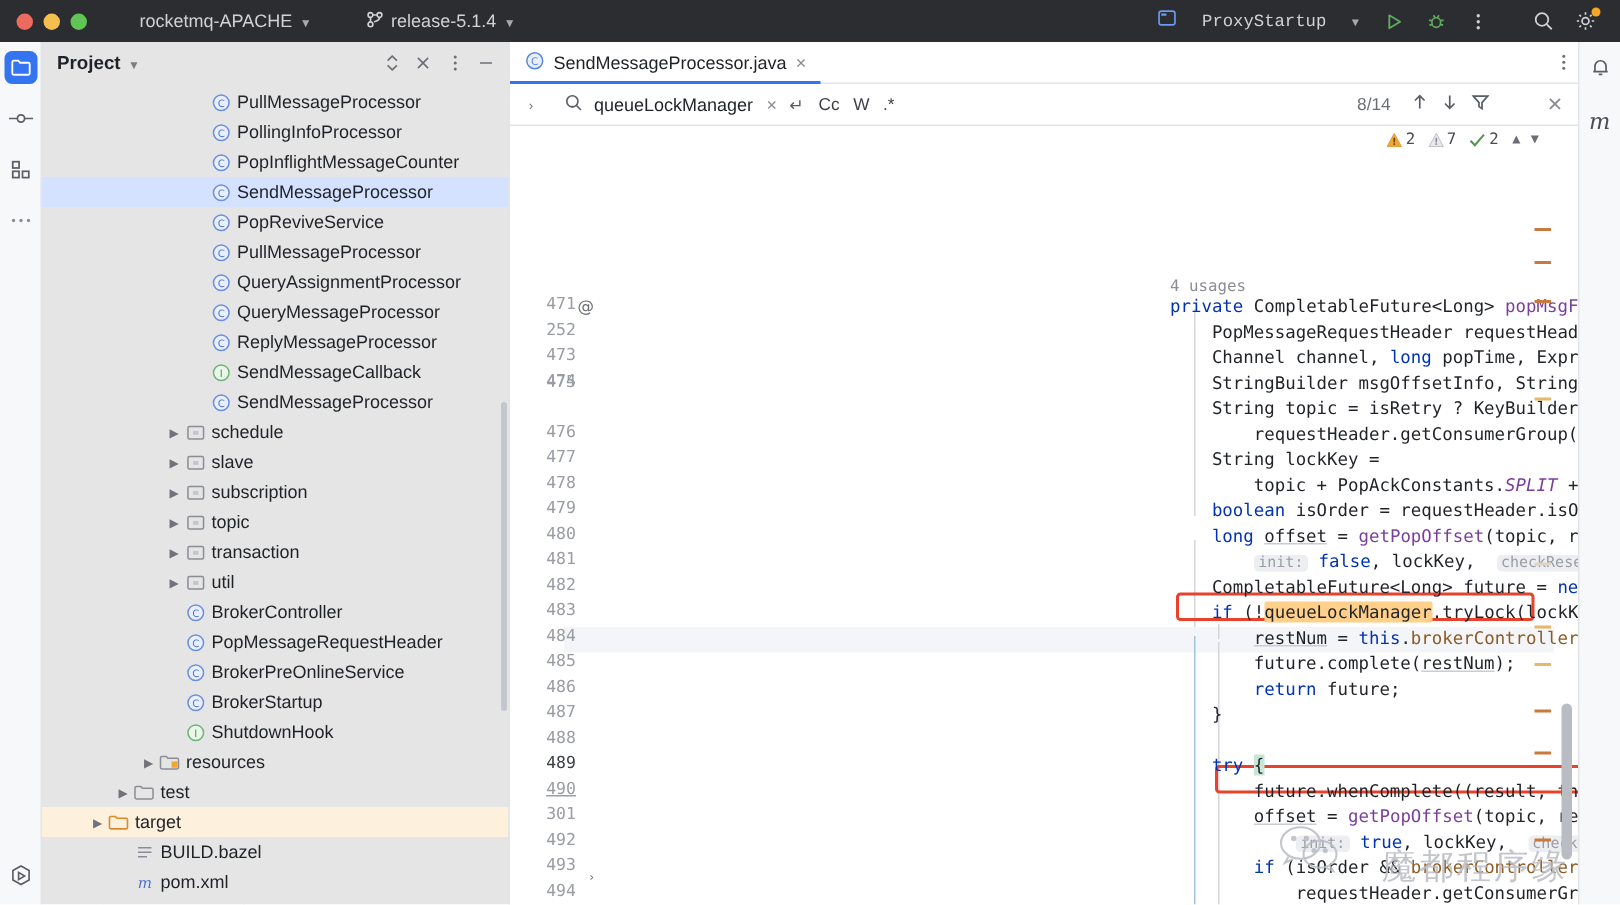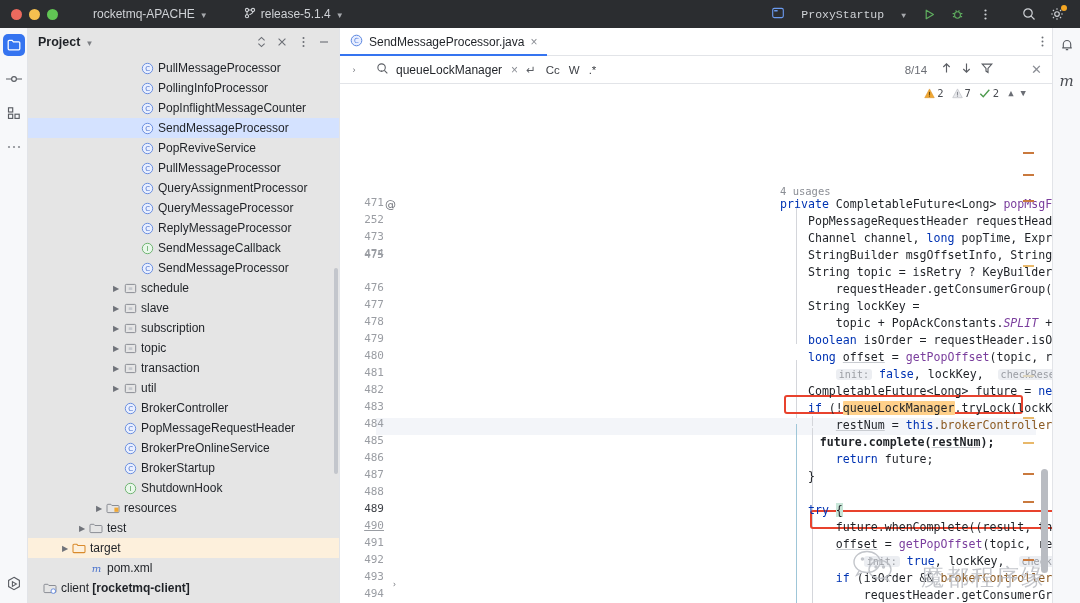--- a/index.html
+++ b/index.html
@@ -484,20 +484,29 @@
             <span>test</span>
           </div>
           <div class="row sel-tan" style="padding-left: 31px;">
             <span class="arrow">▶</span>
             <span class="ic">
               <svg width="14" height="13" viewBox="0 0 14 13" fill="none" stroke="#d98a2b" stroke-width="1.05">
                 <path d="M1 3.2a.9.9 0 01.9-.9h3l1 1.2h6.2a.9.9 0 01.9.9v5.3a.9.9 0 01-.9.9H1.9a.9.9 0 01-.9-.9z"></path>
               </svg>
             </span>
             <span>target</span>
+          </div>
+          <div class="row" style="padding-left: 48px;">
+            <span class="arrow blank">▶</span>
+            <span class="ic">
+              <svg width="13" height="13" viewBox="0 0 13 13" stroke="#8a8d94" stroke-width="1">
+                <path d="M2 3.2h9M2 6.2h9M2 9.2h6"></path>
+              </svg>
+            </span>
+            <span>BUILD.bazel</span>
           </div>
           <div class="row" style="padding-left: 48px;">
             <span class="arrow blank">▶</span>
             <span class="ic">
               <svg width="13" height="13" viewBox="0 0 13 13">
                 <text x="6.5" y="10" font-size="10" fill="#4a72cc" text-anchor="middle" font-style="italic" font-family="DejaVu Serif">m</text>
               </svg>
             </span>
             <span>pom.xml</span>
           </div>
@@ -632,41 +641,41 @@
             <div class="gutter-num" style="top: 282px; left: 8px; width: 36px;">481</div>
             <div class="gutter-num" style="top: 299px; left: 8px; width: 36px;">482</div>
             <div class="gutter-num" style="top: 316px; left: 8px; width: 36px;">483</div>
             <div class="gutter-num" style="top: 333px; left: 8px; width: 36px;">484</div>
             <div class="gutter-num" style="top: 350px; left: 8px; width: 36px;">485</div>
             <div class="gutter-num" style="top: 367px; left: 8px; width: 36px;">486</div>
             <div class="gutter-num" style="top: 384px; left: 8px; width: 36px;">487</div>
             <div class="gutter-num" style="top: 401px; left: 8px; width: 36px;">488</div>
             <div class="gutter-num" style="top: 418px; left: 8px; width: 36px; color: rgb(60, 63, 69);">489</div>
             <div class="gutter-num" style="top: 435px; left: 8px; width: 36px; text-decoration: underline;">490</div>
-            <div class="gutter-num" style="top: 452px; left: 8px; width: 36px;">491</div>
+            <div class="gutter-num" style="top: 452px; left: 8px; width: 36px;">301</div>
             <div class="gutter-num" style="top: 469px; left: 8px; width: 36px;">492</div>
             <div class="gutter-num" style="top: 486px; left: 8px; width: 36px;">493</div>
             <div class="gutter-num" style="top: 503px; left: 8px; width: 36px;">494</div>
           </div>
         <div id="code">
             <div class="codeline" style="top: 112px; left: 440px;"><span class="k">private</span> CompletableFuture&lt;Long&gt; <span class="m">popMsgFromQueue</span>(String attemptId,  isRetry, GetMessageResult getM</div>
             <div class="codeline" style="top: 129px; left: 440px;">    PopMessageRequestHeader requestHeader,  queueId,  ,  reviveQid,</div>
             <div class="codeline" style="top: 146px; left: 440px;">    Channel channel, <span class="k">long</span> popTime, ExpressionMessageFilter messageFilter, StringBuilder startOffsetInfo,</div>
             <div class="codeline" style="top: 163px; left: 440px;">    StringBuilder msgOffsetInfo, StringBuilder orderCountInfo) {</div>
             <div class="codeline" style="top: 180px; left: 440px;">    String topic = isRetry ? KeyBuilder.(requestHeader.getTopic(),</div>
             <div class="codeline" style="top: 197px; left: 440px;">        requestHeader.getConsumerGroup()) : requestHeader.getTopic();</div>
             <div class="codeline" style="top: 214px; left: 440px;">    String lockKey =</div>
             <div class="codeline" style="top: 231px; left: 440px;">        topic + PopAckConstants.<span class="m it">SPLIT</span> + requestHeader.getConsumerGroup() + PopAckConstants. + queue</div>
             <div class="codeline" style="top: 248px; left: 440px;">    <span class="k">boolean</span> isOrder = requestHeader.isOrder();</div>
             <div class="codeline" style="top: 265px; left: 440px;">    <span class="k">long</span> <span class="und">offset</span> = <span class="m">getPopOffset</span>(topic, requestHeader.getConsumerGroup(), queueId, requestHeader.getInitMo</div>
             <div class="codeline" style="top: 282px; left: 440px;">        <span class="hint">init:</span> <span class="k">false</span>, lockKey,  <span class="hint">checkResetOffset:</span> );</div>
             <div class="codeline" style="top: 299px; left: 440px;">    CompletableFuture&lt;Long&gt; future = <span class="k">new</span> CompletableFuture&lt;&gt;();</div>
             <div class="codeline" style="top: 316px; left: 440px;">    <span class="k">if</span> (!<span class="hl">queueLockManager</span>.tryLock(lockKey)) {</div>
             <div class="codeline" style="top: 333px; left: 440px;">        <span class="und">restNum</span> = <span class="k">this</span>.<span class="f">brokerController</span>.getMessageStore().getMaxOffsetInQueue(topic, queueId) -  +</div>
-            <div class="codeline" style="top: 350px; left: 424px; font-weight: bold;">        future.complete(<span class="und">restNum</span>);</div>
+            <div class="codeline" style="top: 350px; left: 440px;">        future.complete(<span class="und">restNum</span>);</div>
             <div class="codeline" style="top: 367px; left: 440px;">        <span class="k">return</span> future;</div>
             <div class="codeline" style="top: 384px; left: 440px;">    }</div>
             <div class="codeline" style="top: 401px; left: 440px;"></div>
             <div class="codeline" style="top: 418px; left: 440px;">    <span class="k">try</span> <span class="hl-soft">{</span></div>
             <div class="codeline" style="top: 435px; left: 440px;">        future.whenComplete((result, throwable) -&gt; .unLock());</div>
             <div class="codeline" style="top: 452px; left: 440px;">        <span class="und">offset</span> = <span class="m">getPopOffset</span>(topic, requestHeader.getConsumerGroup(), queueId, requestHeader.getInitMod</div>
             <div class="codeline" style="top: 469px; left: 440px;">            <span class="hint">init:</span> <span class="k">true</span>, lockKey,  <span class="hint">checkResetOffset:</span> );</div>
             <div class="codeline" style="top: 486px; left: 440px;">        <span class="k">if</span> (isOrder &amp;&amp; <span class="f">brokerController</span>.getConsumerOrderInfoManager().checkBlock(attemptId, topic,</div>
             <div class="codeline" style="top: 503px; left: 440px;">            requestHeader.getConsumerGroup(), queueId, requestHeader.getInvisibleTime())) </div>
             <div class="codeline" style="top: 520px; left: 440px;"></div>

